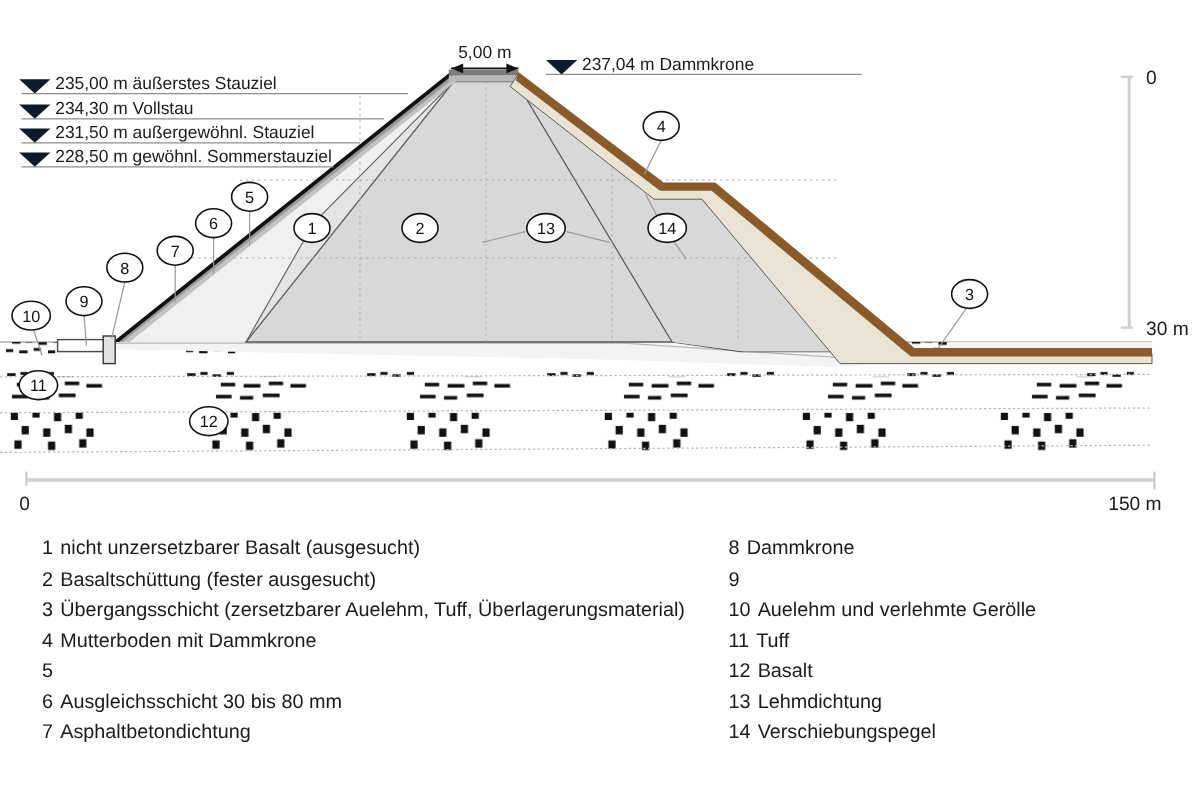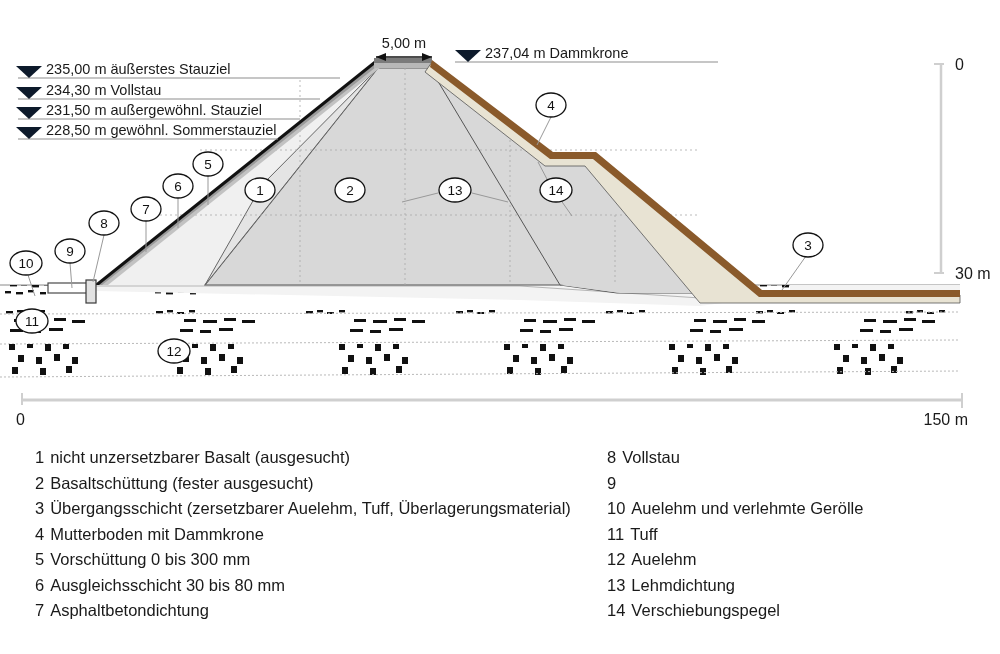--- a/index.html
+++ b/index.html
@@ -314,51 +314,50 @@
     <div class="legend-row">
       <span class="legend-num">3</span>
       <span class="legend-txt">Übergangsschicht (zersetzbarer Auelehm, Tuff, Überlagerungsmaterial)</span>
     </div>
     <div class="legend-row">
       <span class="legend-num">4</span>
       <span class="legend-txt">Mutterboden mit Dammkrone</span>
     </div>
     <div class="legend-row">
       <span class="legend-num">5</span>
-      <span class="legend-txt">Vorschüttung 0 bis 300 mm</span>
     </div>
     <div class="legend-row">
       <span class="legend-num">6</span>
       <span class="legend-txt">Ausgleichsschicht 30 bis 80 mm</span>
     </div>
     <div class="legend-row">
       <span class="legend-num">7</span>
       <span class="legend-txt">Asphaltbetondichtung</span>
     </div>
   </div>
 
   <div class="legend-col right">
     <div class="legend-row">
       <span class="legend-num">8</span>
-      <span class="legend-txt">Vollstau</span>
+      <span class="legend-txt">Dammkrone</span>
     </div>
     <div class="legend-row">
       <span class="legend-num">9</span>
     </div>
     <div class="legend-row">
       <span class="legend-num">10</span>
       <span class="legend-txt">Auelehm und verlehmte Gerölle</span>
     </div>
     <div class="legend-row">
       <span class="legend-num">11</span>
       <span class="legend-txt">Tuff</span>
     </div>
     <div class="legend-row">
       <span class="legend-num">12</span>
-      <span class="legend-txt">Auelehm</span>
+      <span class="legend-txt">Basalt</span>
     </div>
     <div class="legend-row">
       <span class="legend-num">13</span>
       <span class="legend-txt">Lehmdichtung</span>
     </div>
     <div class="legend-row">
       <span class="legend-num">14</span>
       <span class="legend-txt">Verschiebungspegel</span>
     </div>
   </div>

